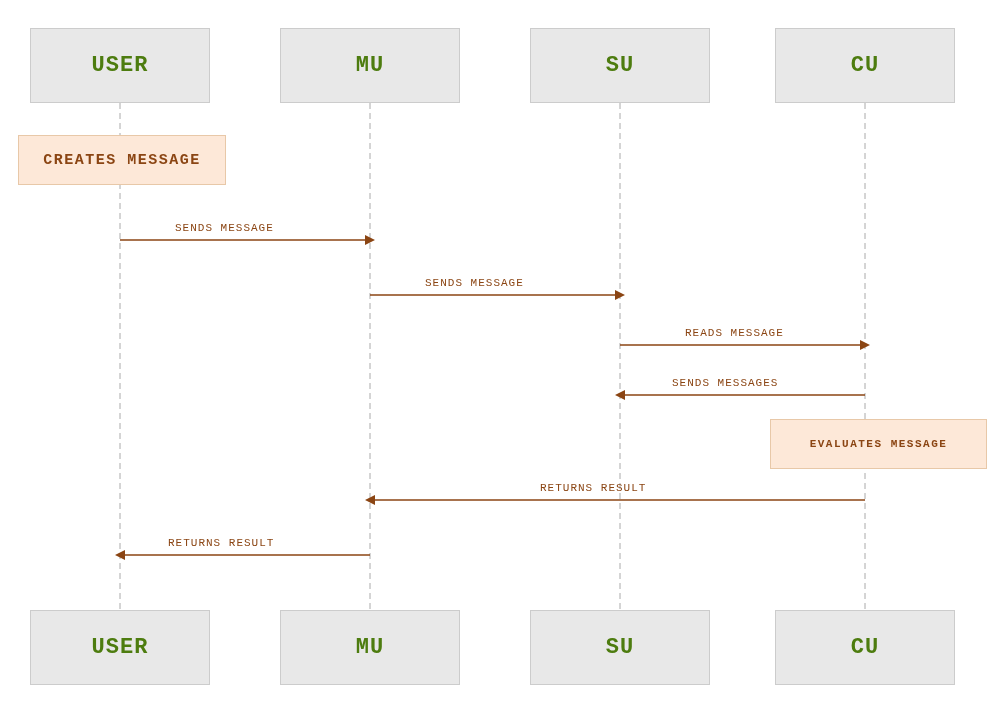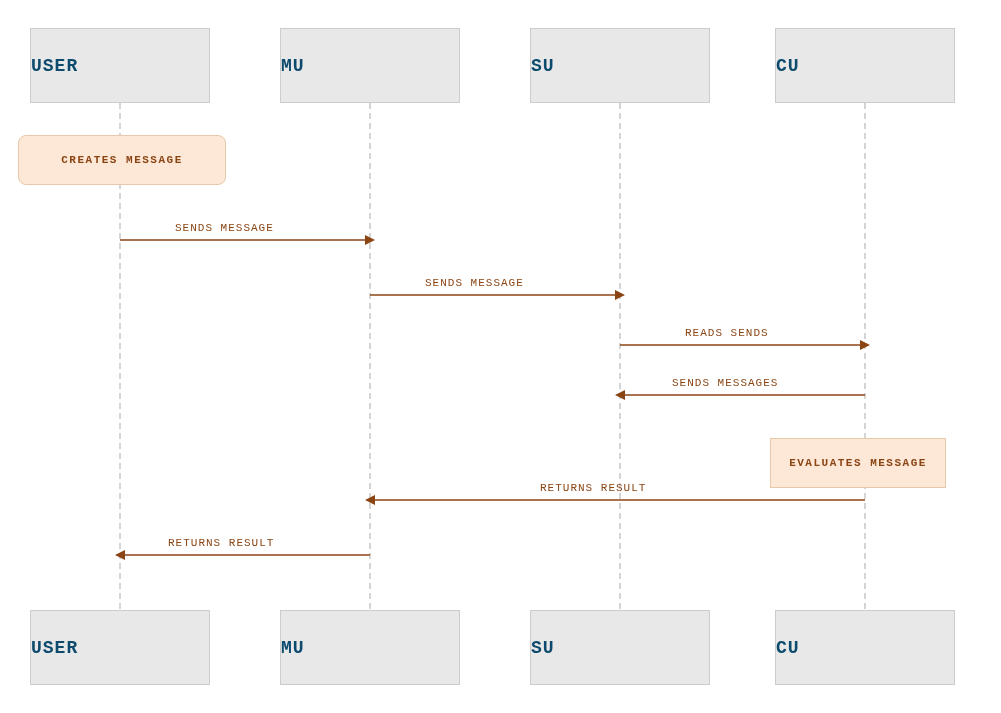--- a/index.html
+++ b/index.html
@@ -18,25 +18,25 @@
       height: 713px;
     }
 
     
     .actor-box {
       position: absolute;
       background: #e8e8e8;
       border: 1px solid #cccccc;
       display: flex;
       align-items: center;
-      justify-content: flex-start;
-      font-size: 18px;
+      justify-content: center;
+      font-size: 22px;
       font-weight: bold;
       letter-spacing: 1px;
-      color: #0c4a6e;
+      color: #4d7c0f;
     }
 
     
     .action-box {
       position: absolute;
       background: #fde8d8;
       border: 1px solid #e8c8a8;
       display: flex;
       align-items: center;
       justify-content: center;
@@ -117,35 +117,35 @@
   <div class="actor-box" style="left:280px; top:610px; width:180px; height:75px;">
     <span>MU</span>
   </div>
   <div class="actor-box" style="left:530px; top:610px; width:180px; height:75px;">
     <span>SU</span>
   </div>
   <div class="actor-box" style="left:775px; top:610px; width:180px; height:75px;">
     <span>CU</span>
   </div>
 
-  <div class="action-box" style="left:18px; top:135px; width:208px; height:50px; font-size:11px; letter-spacing:1.5px;border-radius:8px;">
+  <div class="action-box" style="left:18px; top:135px; width:208px; height:50px; font-size:15px; letter-spacing:1.5px;">
     <span>CREATES MESSAGE</span>
   </div>
-  <div class="action-box" style="left:770px; top:438px; width:176px; height:50px; font-size:11px; letter-spacing:1.5px;align-items:center;">
+  <div class="action-box" style="left:770px; top:419px; width:217px; height:50px; font-size:11px; letter-spacing:1.5px;align-items:center;">
     <span>EVALUATES MESSAGE</span>
   </div>
 
   <div class="arrow-label" style="left:175px; top:222px;">
     <span>SENDS MESSAGE</span>
   </div>
   <div class="arrow-label" style="left:425px; top:277px;">
     <span>SENDS MESSAGE</span>
   </div>
   <div class="arrow-label" style="left:685px; top:327px;">
-    <span>READS SENDS</span>
+    <span>READS MESSAGE</span>
   </div>
   <div class="arrow-label" style="left:672px; top:377px;">
     <span>SENDS MESSAGES</span>
   </div>
   <div class="arrow-label" style="left:540px; top:482px;">
     <span>RETURNS RESULT</span>
   </div>
   <div class="arrow-label" style="left:168px; top:537px;">
     <span>RETURNS RESULT</span>
   </div>

